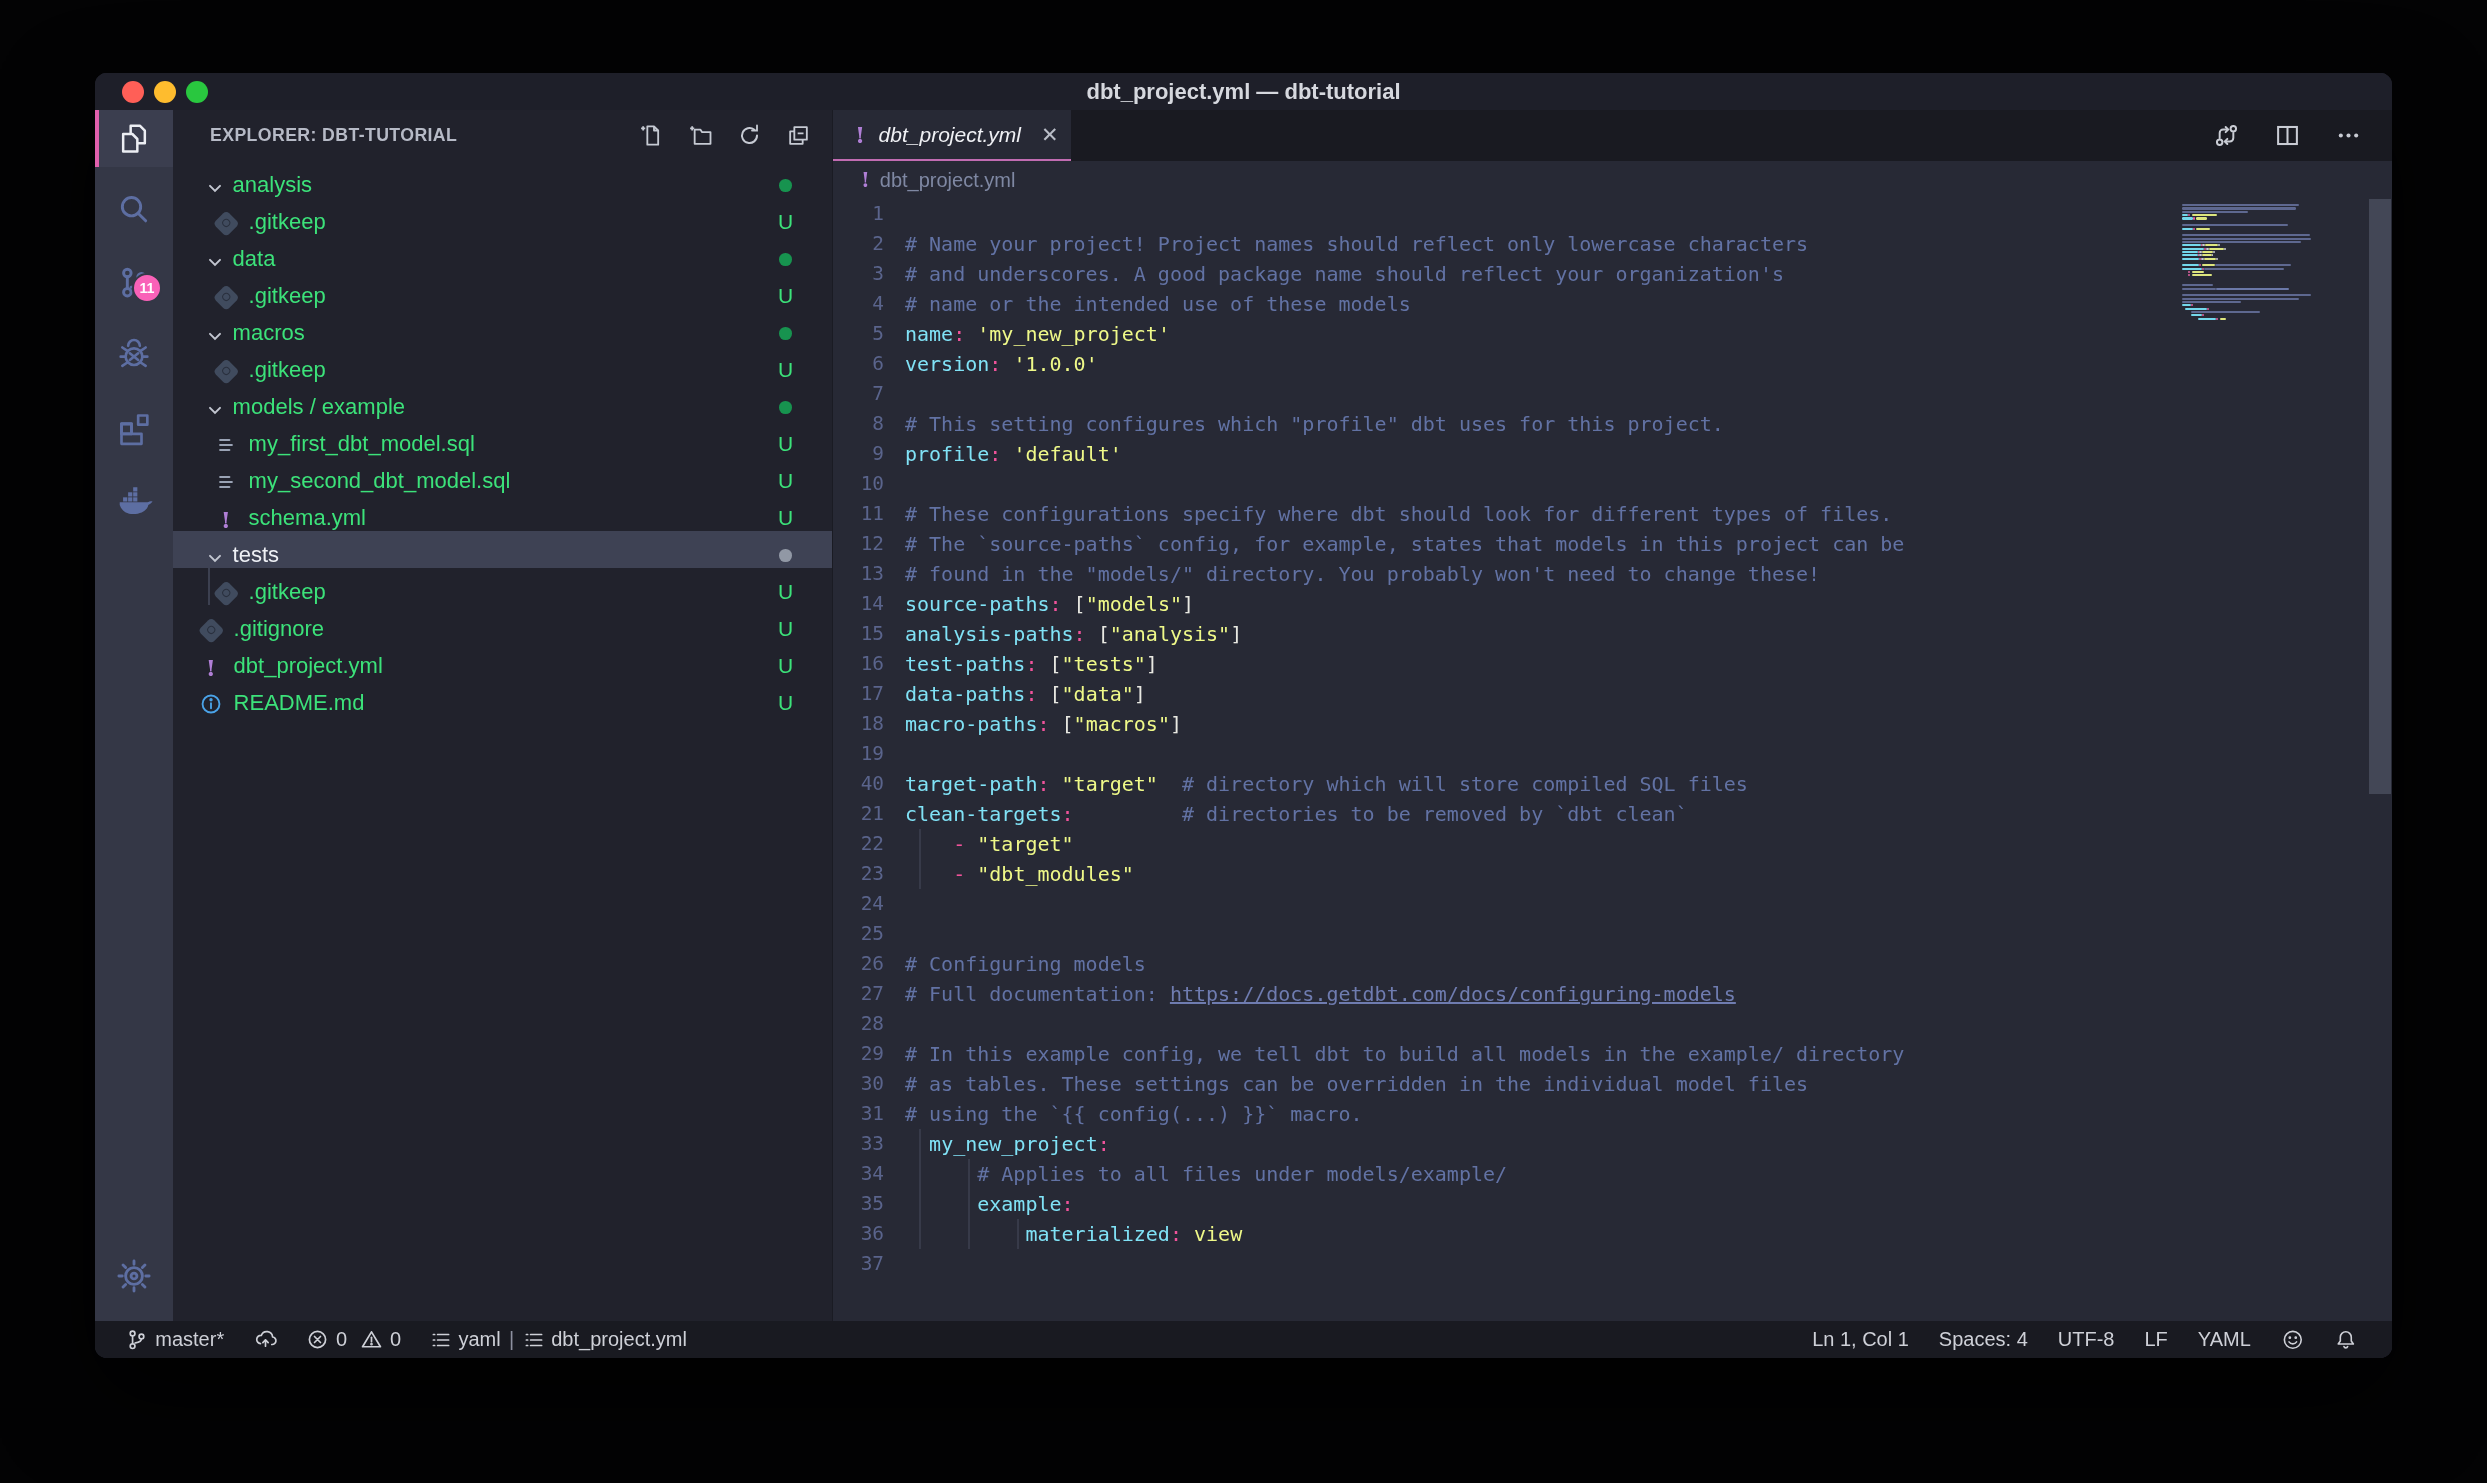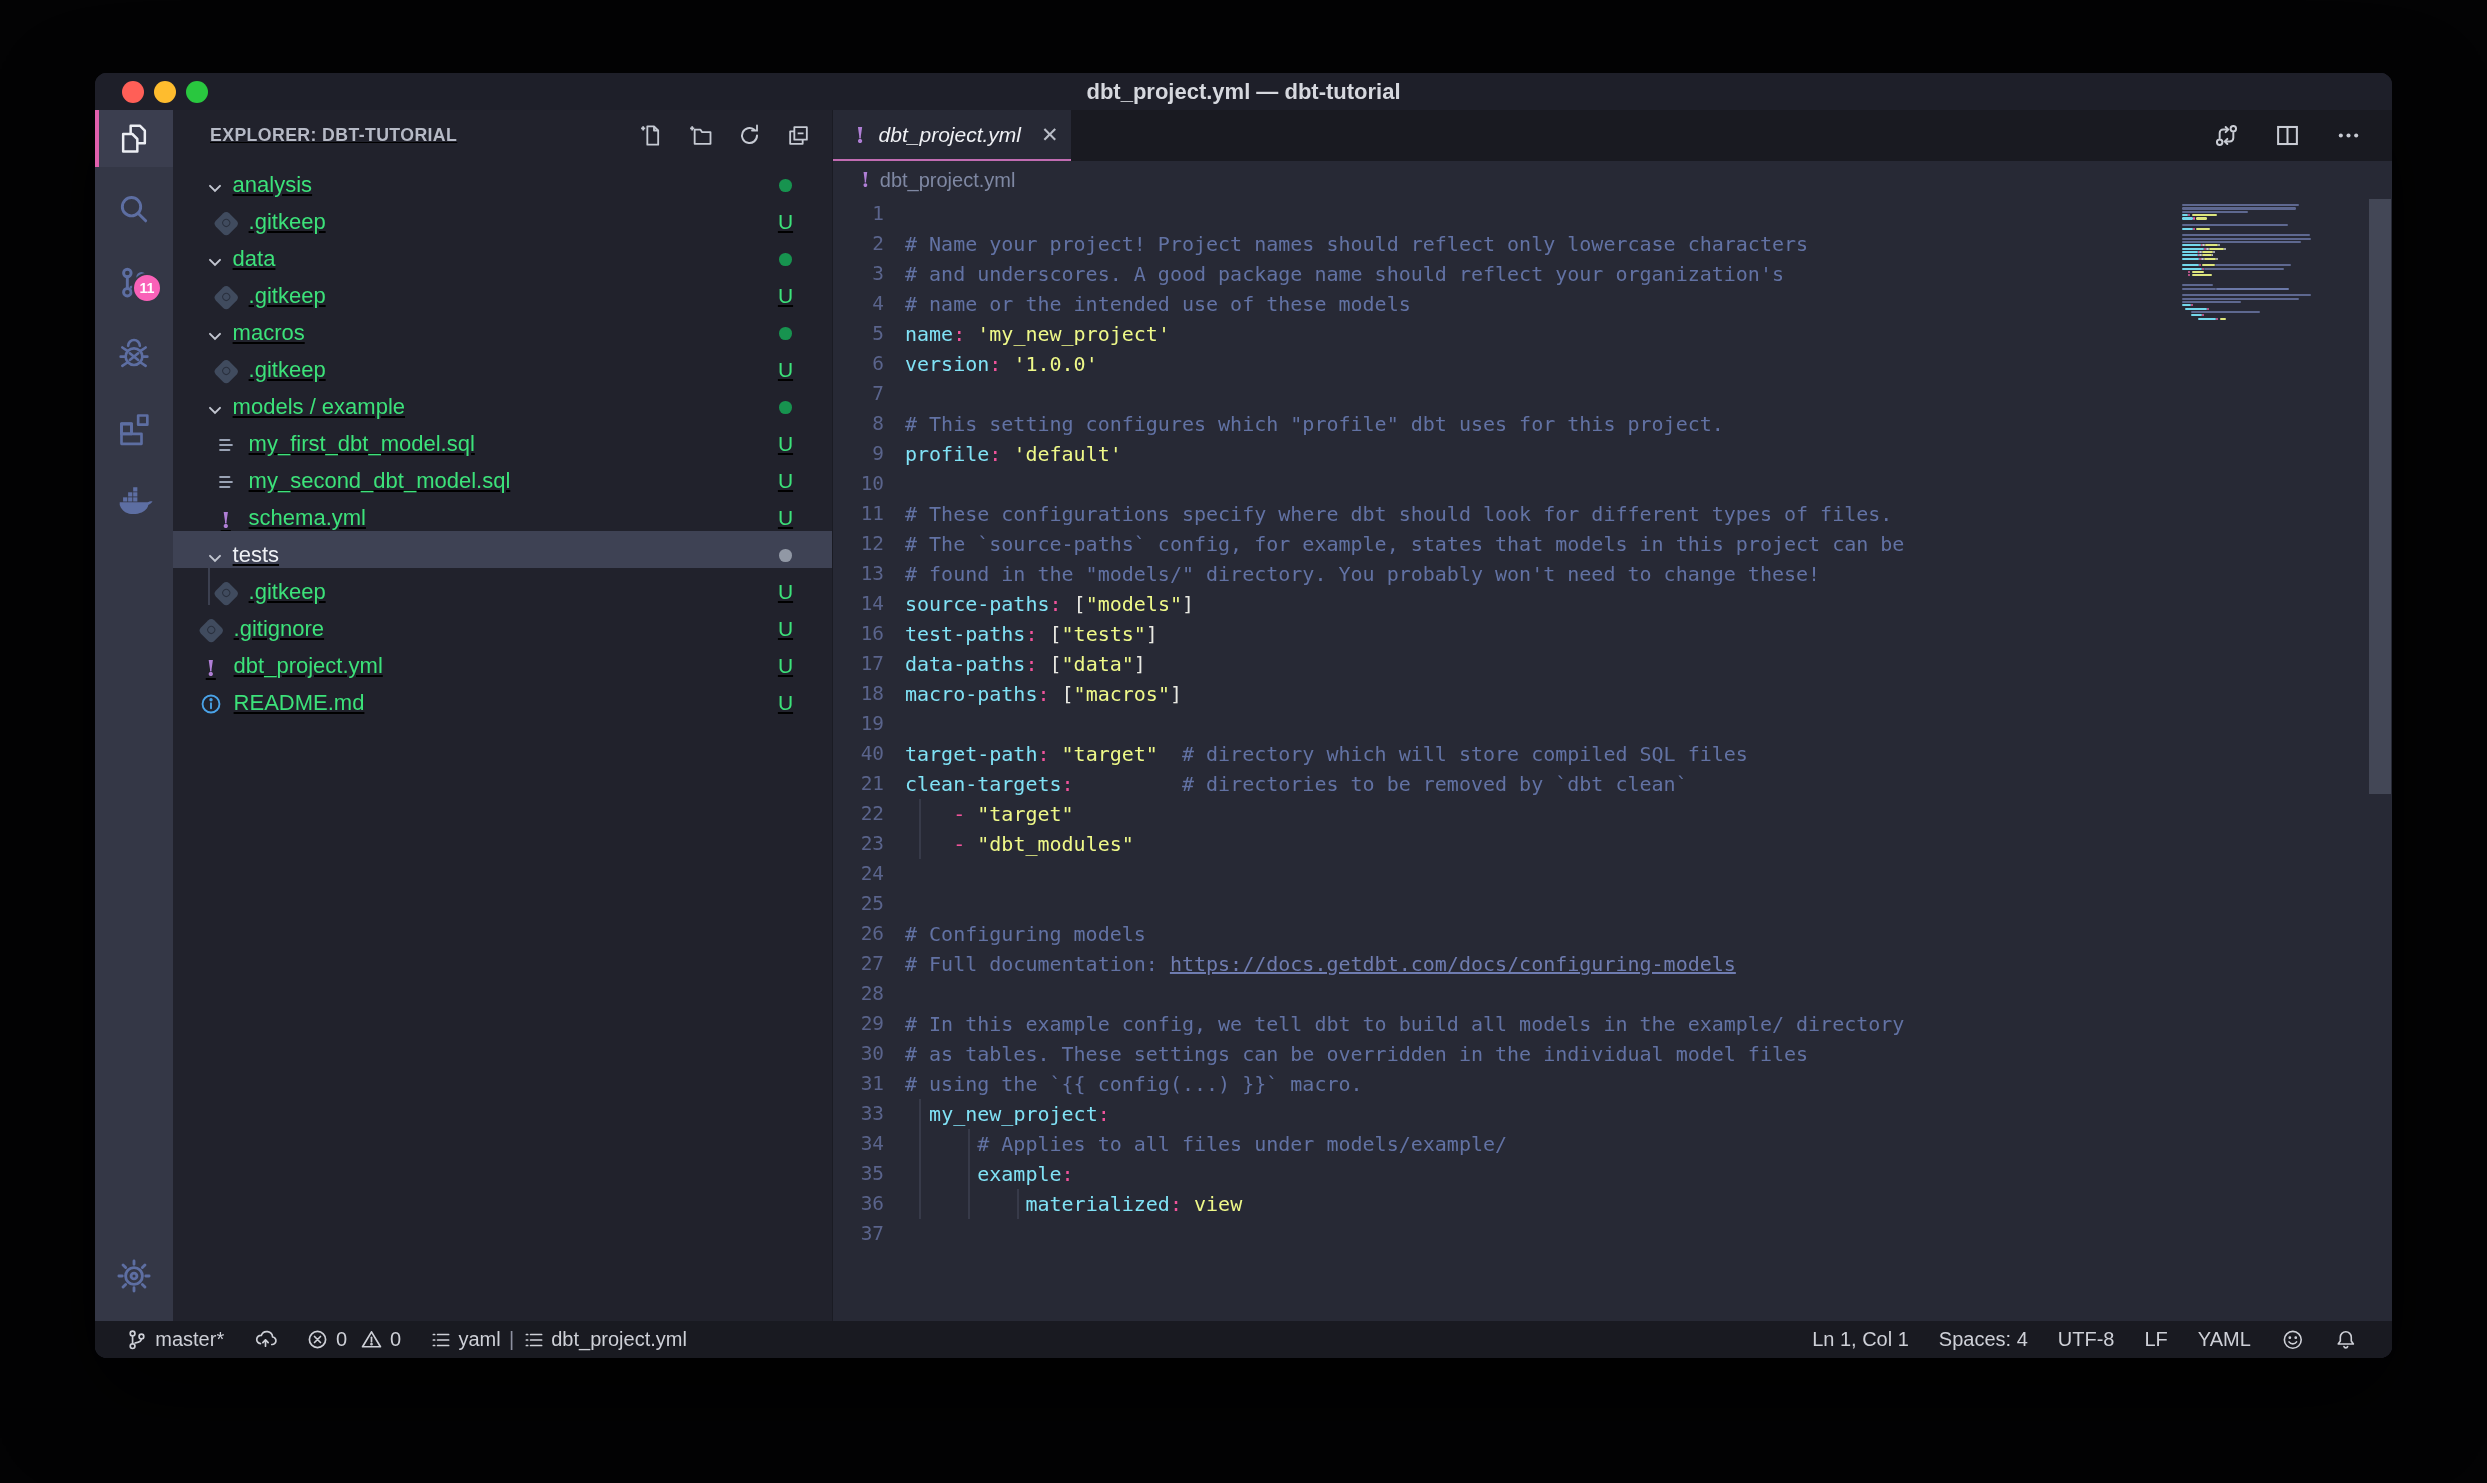--- a/index.html
+++ b/index.html
@@ -13,21 +13,21 @@
   .dot.g{left:91px;background:#29c73f;}
   .title{font-size:22px;color:#d6d8de;font-weight:600;}
   
   .main{flex:1;display:flex;min-height:0;}
   
   .activitybar{width:78px;background:#343746;flex:none;position:relative;}
   .ab-active-block{position:absolute;left:0;top:0;width:78px;height:57px;background:#3b3e4f;border-left:4.2px solid #e160ad;box-sizing:border-box;}
   .ab-item{position:absolute;left:0;width:78px;height:51px;display:flex;align-items:center;justify-content:center;}
   .ab-badge{position:absolute;left:37px;top:163px;width:26px;height:26px;border-radius:50%;background:#f961b8;color:#ffffff;font-size:14.3px;font-weight:700;display:flex;align-items:center;justify-content:center;border:2.5px solid #343746;box-sizing:content-box;}
   
-  .sidebar{width:660px;background:#21222c;flex:none;display:flex;flex-direction:column;border-right:0.8px solid #1a1b23;box-sizing:border-box;position:relative;text-decoration:underline;}
+  .sidebar{width:660px;background:#21222c;flex:none;display:flex;flex-direction:column;border-right:0.8px solid #1a1b23;box-sizing:border-box;position:relative;}
   .sb-header{height:51px;flex:none;display:flex;align-items:center;}
   .sb-title{margin-left:37px;font-size:17.7px;color:#b6bac6;letter-spacing:0.4px;font-weight:600;}
   .sb-actions{margin-left:auto;margin-right:20px;display:flex;gap:22px;align-items:center;}
   .sb-actions .icon-btn{width:27px;height:27px;display:flex;align-items:center;justify-content:center;}
   .tree{flex:1;position:relative;}
   .trow{height:37px;display:flex;align-items:flex-end;position:relative;font-size:22px;}
   .trow.selected{background:#3e4254;}
   .t-label{color:#3ce27a;white-space:pre;}
   .trow.plain .t-label{color:#eef0f5;}
   .t-chevron{margin-left:32px;width:20px;height:20px;flex:none;}
@@ -387,20 +387,21 @@
           <div class="cl"><span class="ln">5</span><span class="ct"><span class="tok-k">name</span><span class="tok-p">:</span><span class="tok-w"> </span><span class="tok-s">'my_new_project'</span></span></div>
           <div class="cl"><span class="ln">6</span><span class="ct"><span class="tok-k">version</span><span class="tok-p">:</span><span class="tok-w"> </span><span class="tok-s">'1.0.0'</span></span></div>
           <div class="cl"><span class="ln">7</span><span class="ct"></span></div>
           <div class="cl"><span class="ln">8</span><span class="ct"><span class="tok-c"># This setting configures which "profile" dbt uses for this project.</span></span></div>
           <div class="cl"><span class="ln">9</span><span class="ct"><span class="tok-k">profile</span><span class="tok-p">:</span><span class="tok-w"> </span><span class="tok-s">'default'</span></span></div>
           <div class="cl"><span class="ln">10</span><span class="ct"></span></div>
           <div class="cl"><span class="ln">11</span><span class="ct"><span class="tok-c"># These configurations specify where dbt should look for different types of files.</span></span></div>
           <div class="cl"><span class="ln">12</span><span class="ct"><span class="tok-c"># The `source-paths` config, for example, states that models in this project can be</span></span></div>
           <div class="cl"><span class="ln">13</span><span class="ct"><span class="tok-c"># found in the "models/" directory. You probably won't need to change these!</span></span></div>
           <div class="cl"><span class="ln">14</span><span class="ct"><span class="tok-k">source-paths</span><span class="tok-p">:</span><span class="tok-w"> [</span><span class="tok-s">"models"</span><span class="tok-w">]</span></span></div>
+          <div class="cl"><span class="ln">15</span><span class="ct"><span class="tok-k">analysis-paths</span><span class="tok-p">:</span><span class="tok-w"> [</span><span class="tok-s">"analysis"</span><span class="tok-w">]</span></span></div>
           <div class="cl"><span class="ln">16</span><span class="ct"><span class="tok-k">test-paths</span><span class="tok-p">:</span><span class="tok-w"> [</span><span class="tok-s">"tests"</span><span class="tok-w">]</span></span></div>
           <div class="cl"><span class="ln">17</span><span class="ct"><span class="tok-k">data-paths</span><span class="tok-p">:</span><span class="tok-w"> [</span><span class="tok-s">"data"</span><span class="tok-w">]</span></span></div>
           <div class="cl"><span class="ln">18</span><span class="ct"><span class="tok-k">macro-paths</span><span class="tok-p">:</span><span class="tok-w"> [</span><span class="tok-s">"macros"</span><span class="tok-w">]</span></span></div>
           <div class="cl"><span class="ln">19</span><span class="ct"></span></div>
           <div class="cl"><span class="ln">40</span><span class="ct"><span class="tok-k">target-path</span><span class="tok-p">:</span><span class="tok-w"> </span><span class="tok-s">"target"</span><span class="tok-c">  # directory which will store compiled SQL files</span></span></div>
           <div class="cl"><span class="ln">21</span><span class="ct"><span class="tok-k">clean-targets</span><span class="tok-p">:</span><span class="tok-c">         # directories to be removed by `dbt clean`</span></span></div>
           <div class="cl"><span class="ln">22</span><span class="ct"><span class="tok-w">    </span><span class="tok-p">-</span><span class="tok-w"> </span><span class="tok-s">"target"</span></span><span class="guide" style="left:86px"></span></div>
           <div class="cl"><span class="ln">23</span><span class="ct"><span class="tok-w">    </span><span class="tok-p">-</span><span class="tok-w"> </span><span class="tok-s">"dbt_modules"</span></span><span class="guide" style="left:86px"></span></div>
           <div class="cl"><span class="ln">24</span><span class="ct"></span></div>
           <div class="cl"><span class="ln">25</span><span class="ct"></span></div>

